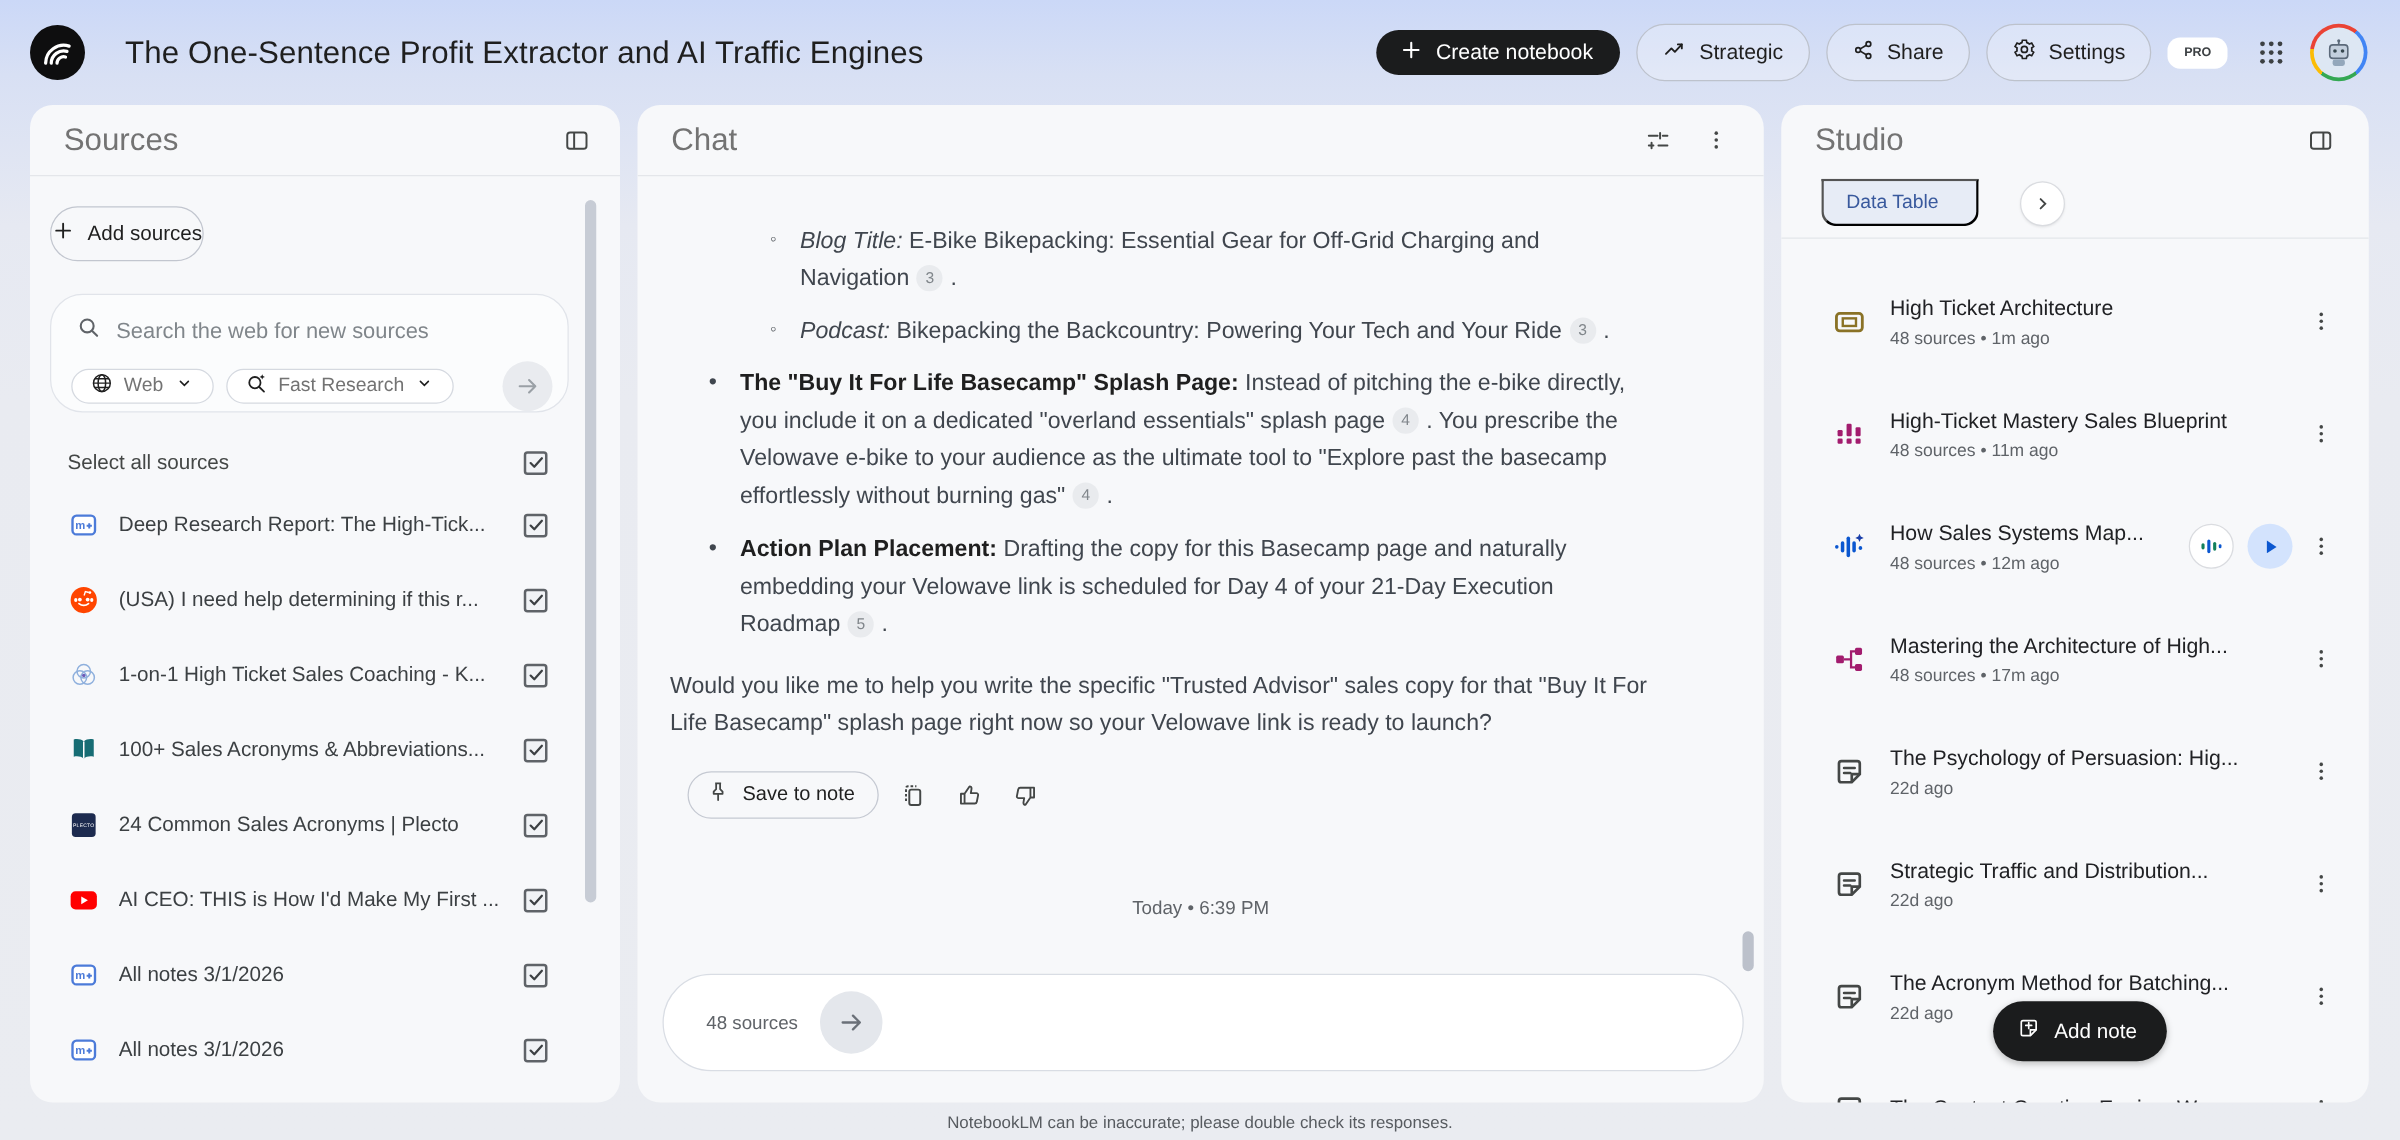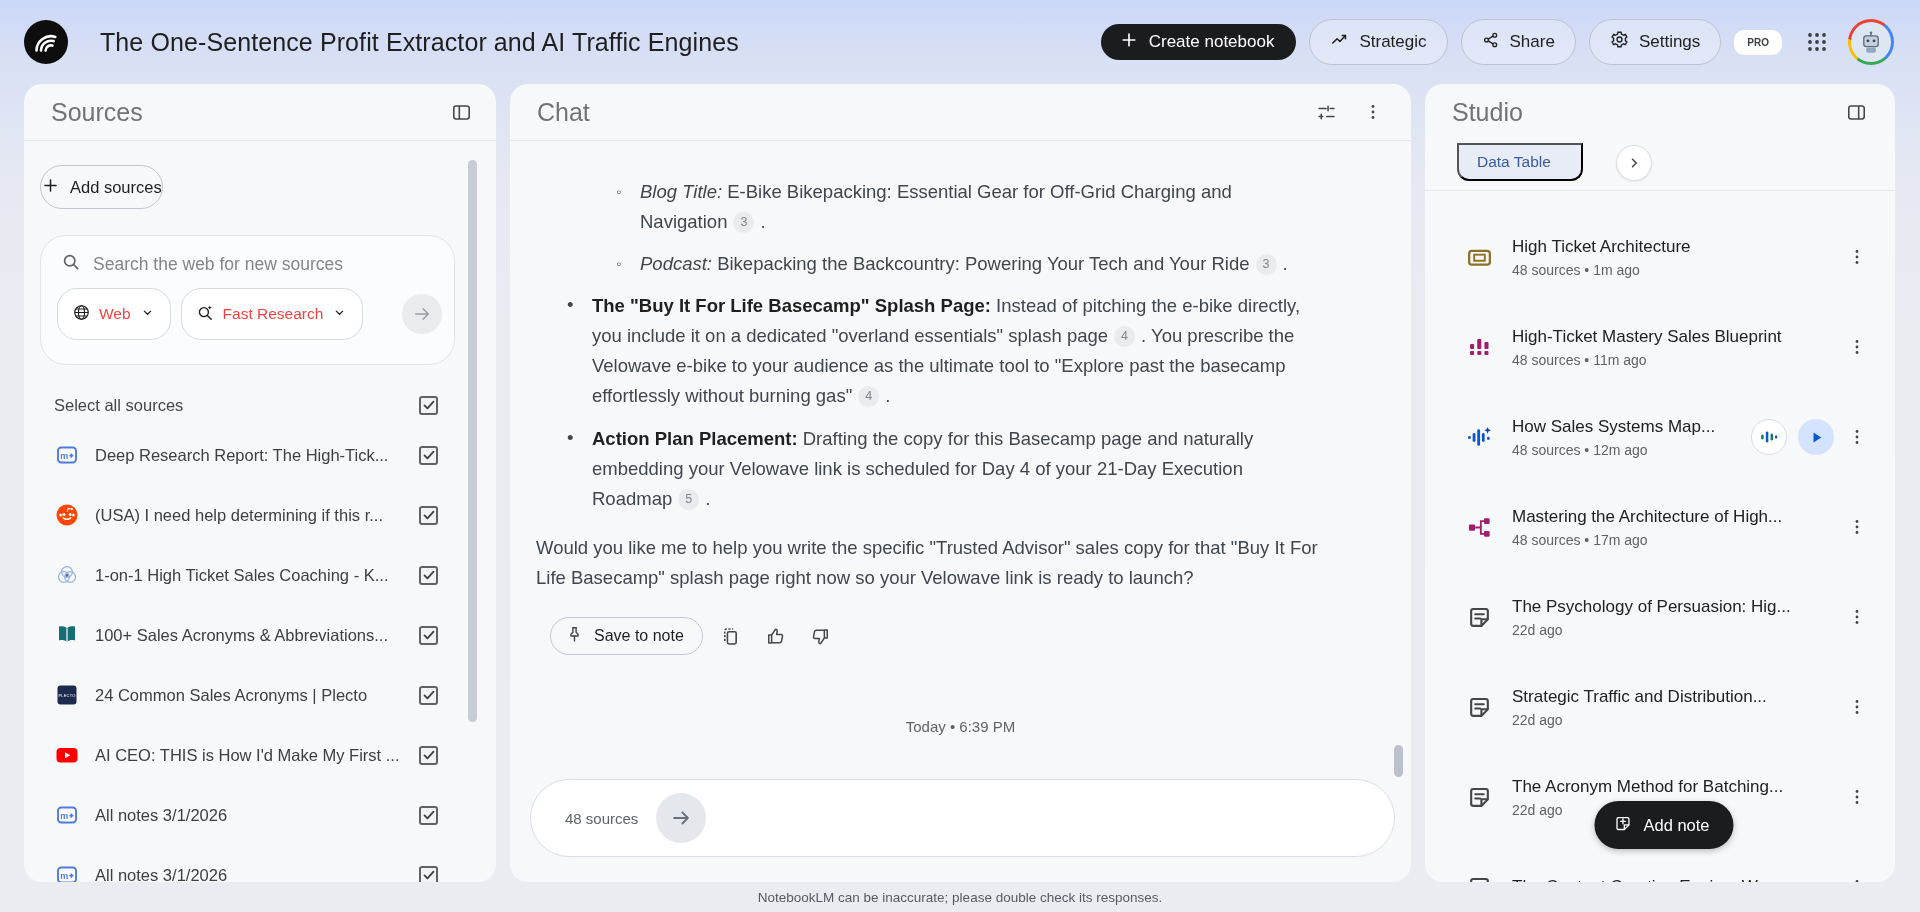--- a/index.html
+++ b/index.html
@@ -37,28 +37,28 @@
   .panel-header{ height:56px; display:flex; align-items:center; justify-content:space-between; padding:0 20px 0 27px; }
   .panel-title{ font-size:25px; color:#737373; font-weight:400; }
   .icon-btn{ background:none; border:none; cursor:pointer; padding:4px; display:flex; align-items:center; justify-content:center; border-radius:50%; }
   .hdr-divider{ height:1px; background:#e4e6ea; margin:0; }
   
   .add-sources{
     display:flex; align-items:center; justify-content:center; gap:10px;
     margin:24px 43px 0 16px; height:44px; border:1px solid #c2c6cf; border-radius:22px;
     background:transparent; font-size:16.5px; font-weight:500; color:#1f1f1f; font-family:inherit; cursor:pointer;
   }
-  .searchbox{ margin:26px 41px 0 16px; background:#fbfcfd; border:1px solid #e1e4ea; border-radius:26px; padding:10px 12px 24px 16px; }
+  .searchbox{ margin:26px 41px 0 16px; background:#fbfcfd; border:1px solid #e1e4ea; border-radius:26px; padding:10px 12px 0 16px; }
   .search-row{ display:flex; align-items:center; gap:12px; padding:6px 4px 12px 4px; }
   .search-row input{ border:none; outline:none; background:transparent; font-size:17.5px; color:#3c4043; flex:1; font-family:inherit; }
   .search-row input::placeholder{ color:#80868b; }
   .chips-row{ display:flex; align-items:center; gap:10px; }
   .chip{
-    display:inline-flex; align-items:center; gap:8px; height:52px; padding:0 14px;
-    border:1px solid #d5d9e0; border-radius:20px; background:#fff; font-size:15.5px; font-weight:500; color:#ef4444;
+    display:inline-flex; align-items:center; gap:8px; height:28px; padding:0 14px;
+    border:1px solid #d5d9e0; border-radius:20px; background:#fff; font-size:15.5px; font-weight:500; color:#737373;
     font-family:inherit; cursor:pointer; white-space:nowrap;
   }
   .search-go{ margin-left:auto; width:40px; height:40px; border-radius:50%; border:none; background:#e9ebef; color:#9aa0a6; display:flex; align-items:center; justify-content:center; cursor:pointer; }
   .select-all{ display:flex; align-items:center; margin:26px 0 6px 0; padding:0 58px 0 30px; height:28px; }
   .select-all-label{ font-size:16.5px; color:#444746; }
   .checkbox{ margin-left:auto; width:19px; height:19px; border:2px solid #5f6368; border-radius:3px; background:#f1f3f6; display:flex; align-items:center; justify-content:center; cursor:pointer; flex:none; }
   .src-row{ display:flex; align-items:center; height:60px; padding:0 58px 0 30px; cursor:pointer; }
   .src-icon{ width:26px; height:26px; flex:none; display:flex; align-items:center; justify-content:center; }
   .src-title{ margin-left:15px; font-size:16.5px; color:#3c4043; white-space:nowrap; overflow:hidden; flex:1; }
   .v-scrollbar{ position:absolute; width:9px; border-radius:4.5px; background:#c7ccd5; }

